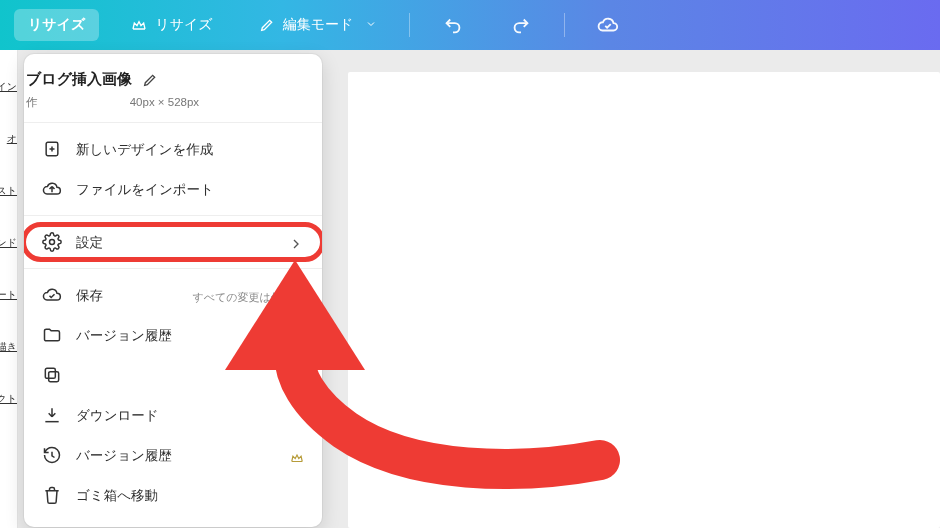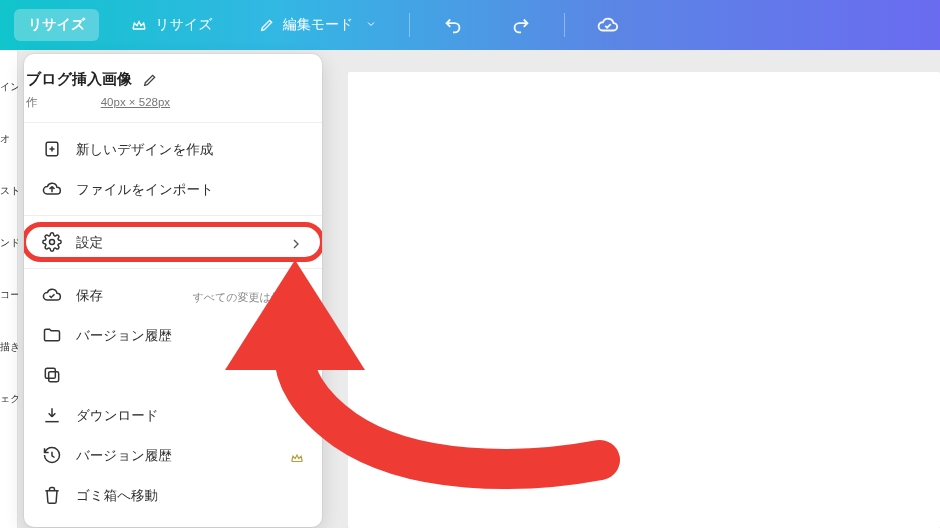--- a/index.html
+++ b/index.html
@@ -18,23 +18,23 @@
   .tb-btn.active { background:rgba(255,255,255,.28); font-weight:600; }
   .tb-crown svg, .tb-pencil svg, .tb-undo svg, .tb-redo svg, .tb-cloud svg { display:block; }
   .tb-sep { width:1px; height:24px; background:rgba(255,255,255,.35); }
   .tb-icon { width:22px; height:22px; opacity:.95; }
   .chev-down { margin-left:4px; }
 
   
   .sidebar {
     position:absolute; left:0; top:50px; bottom:0; width:18px;
     background:#fff; border-right:1px solid #e5e5e5;
-    display:flex; flex-direction:column; align-items:flex-start; gap:38px;
+    display:flex; flex-direction:column; align-items:flex-end; gap:38px;
     padding-top:30px;
-    font-size:10px; color:#333;
+    font-size:10px; color:#333;text-decoration:underline;
   }
   .sidebar div { white-space:nowrap; }
 
   
   .canvas {
     position:absolute; left:18px; top:50px; right:0; bottom:0;
     background:#ebebeb;
   }
   .canvas .white {
     position:absolute; left:330px; right:0; top:22px; bottom:0;
@@ -49,21 +49,21 @@
     padding-bottom:6px;
     overflow:hidden;
   }
   .panel .head {
     padding:16px 18px 12px 2px;
   }
   .panel .title-row { display:flex; align-items:center; gap:10px; }
   .panel .title { font-weight:700; font-size:15px; color:#222; }
   .panel .editpencil { width:16px; height:16px; color:#444; cursor:pointer; }
   .panel .meta { font-size:11.5px; color:#777; margin-top:6px; }
-  .panel .meta .dimpart { margin-left:60px;text-decoration:underline; }
+  .panel .meta .dimpart { margin-left:89px; }
 
   .panel .group { border-top:1px solid #eee; padding:6px 0; }
   .row {
     display:flex; align-items:flex-end; gap:14px;
     padding:10px 18px;
     font-size:13.5px; color:#2f2f2f;
     cursor:pointer;
   }
   .row .ric { width:20px; height:20px; color:#333; flex:0 0 20px; }
   .row .label { flex:1; }

